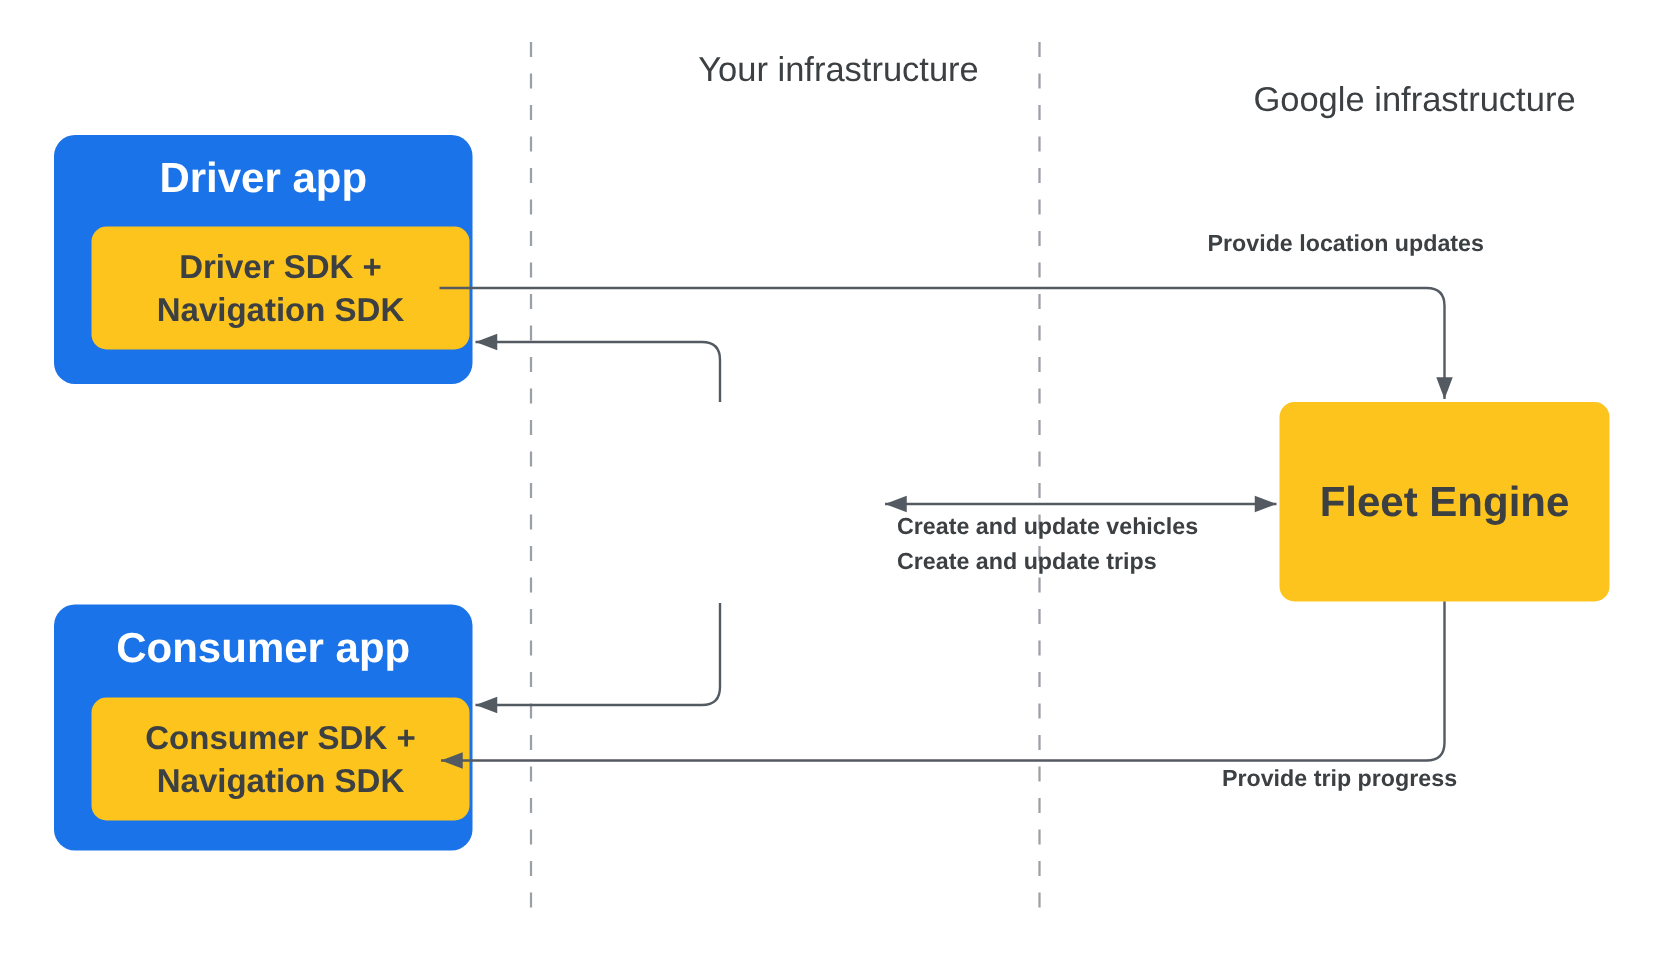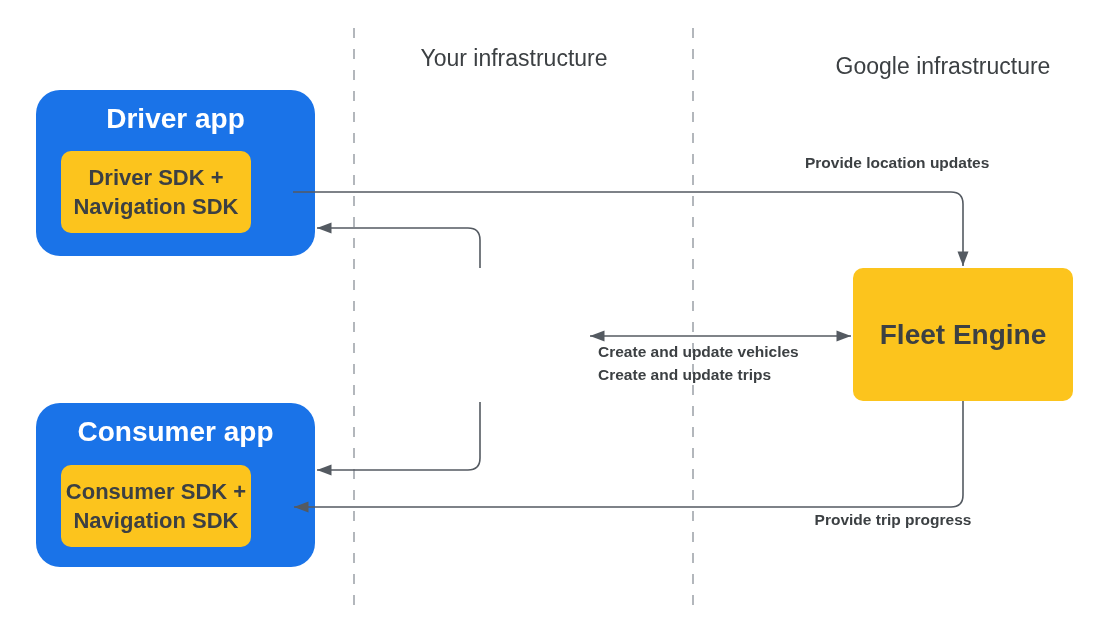--- a/index.html
+++ b/index.html
@@ -12,35 +12,35 @@
   svg.layer { position:absolute; left:0; top:0; width:1103px; height:635px; pointer-events:none; }
   .divider { stroke:var(--divider-gray,#9aa0a6); stroke-width:1.5; stroke-dasharray:10 11; fill:none; }
   .edge { stroke:var(--edge-line,#545a61); stroke-width:1.6; fill:none; }
   .arrowhead-shape { fill:var(--edge-line,#545a61); }
 
   .col-header {
     position:absolute; top:33px; font-size:23px; font-weight:400;
     color:var(--text-dark,#3c4043); text-align:center; white-space:nowrap;
   }
   .hdr-apps   { left:78px;  width:200px; }
-  .hdr-your   { left:384px; width:260px;margin-top:12px; }
+  .hdr-your   { left:429px; width:260px; }
   .hdr-google { left:803px; width:280px;margin-top:20px; }
 
   .node { position:absolute; box-sizing:border-box; }
-  .blue-node   { background:var(--node-blue,#1a73e8); border-radius:24px; }
+  .blue-node   { background:var(--node-blue,#1a73e8); border-radius:14px; }
   .yellow-node { background:var(--node-yellow,#fcc41d); border-radius:10px; }
 
   .driver-app   { left:36px; top:90px;  width:279px; height:166px; }
   .consumer-app { left:36px; top:403px; width:279px; height:164px; }
   .app-title {
     position:absolute; top:13px; left:0; width:100%; text-align:center;
     color:var(--text-on-blue,#ffffff); font-size:28px; font-weight:bold; white-space:nowrap;
   }
   .sdk-box {
-    position:absolute; left:25px; top:61px; width:190px; height:82px;
+    position:absolute; left:25px; top:61px; width:252px; height:82px;
     background:var(--node-yellow,#fcc41d); border-radius:10px;
     display:flex; flex-direction:column; justify-content:center; align-items:center;
     color:var(--text-dark,#3c4043); font-size:22px; font-weight:bold; line-height:29px;
     text-align:center; white-space:nowrap;
   }
   .consumer-app .sdk-box { top:62px; }
 
   .your-server {
     left:373px; top:268px; width:214px; height:134px;
     display:flex; align-items:center; justify-content:center;

